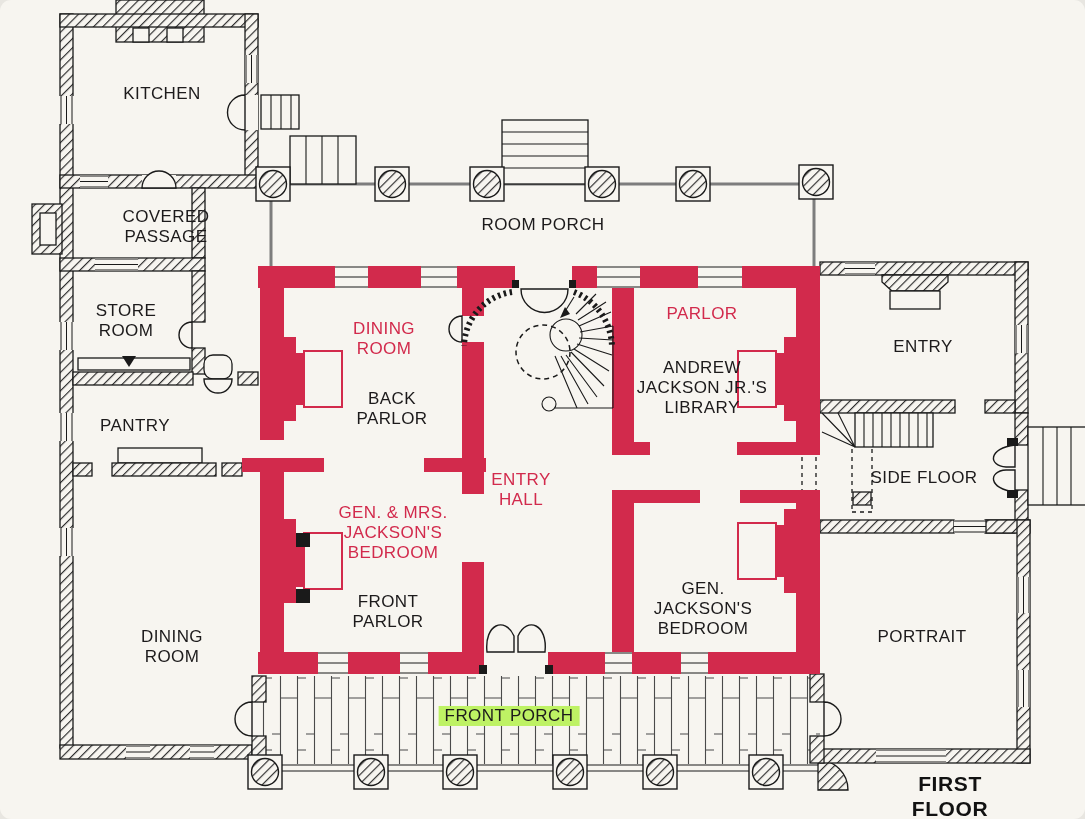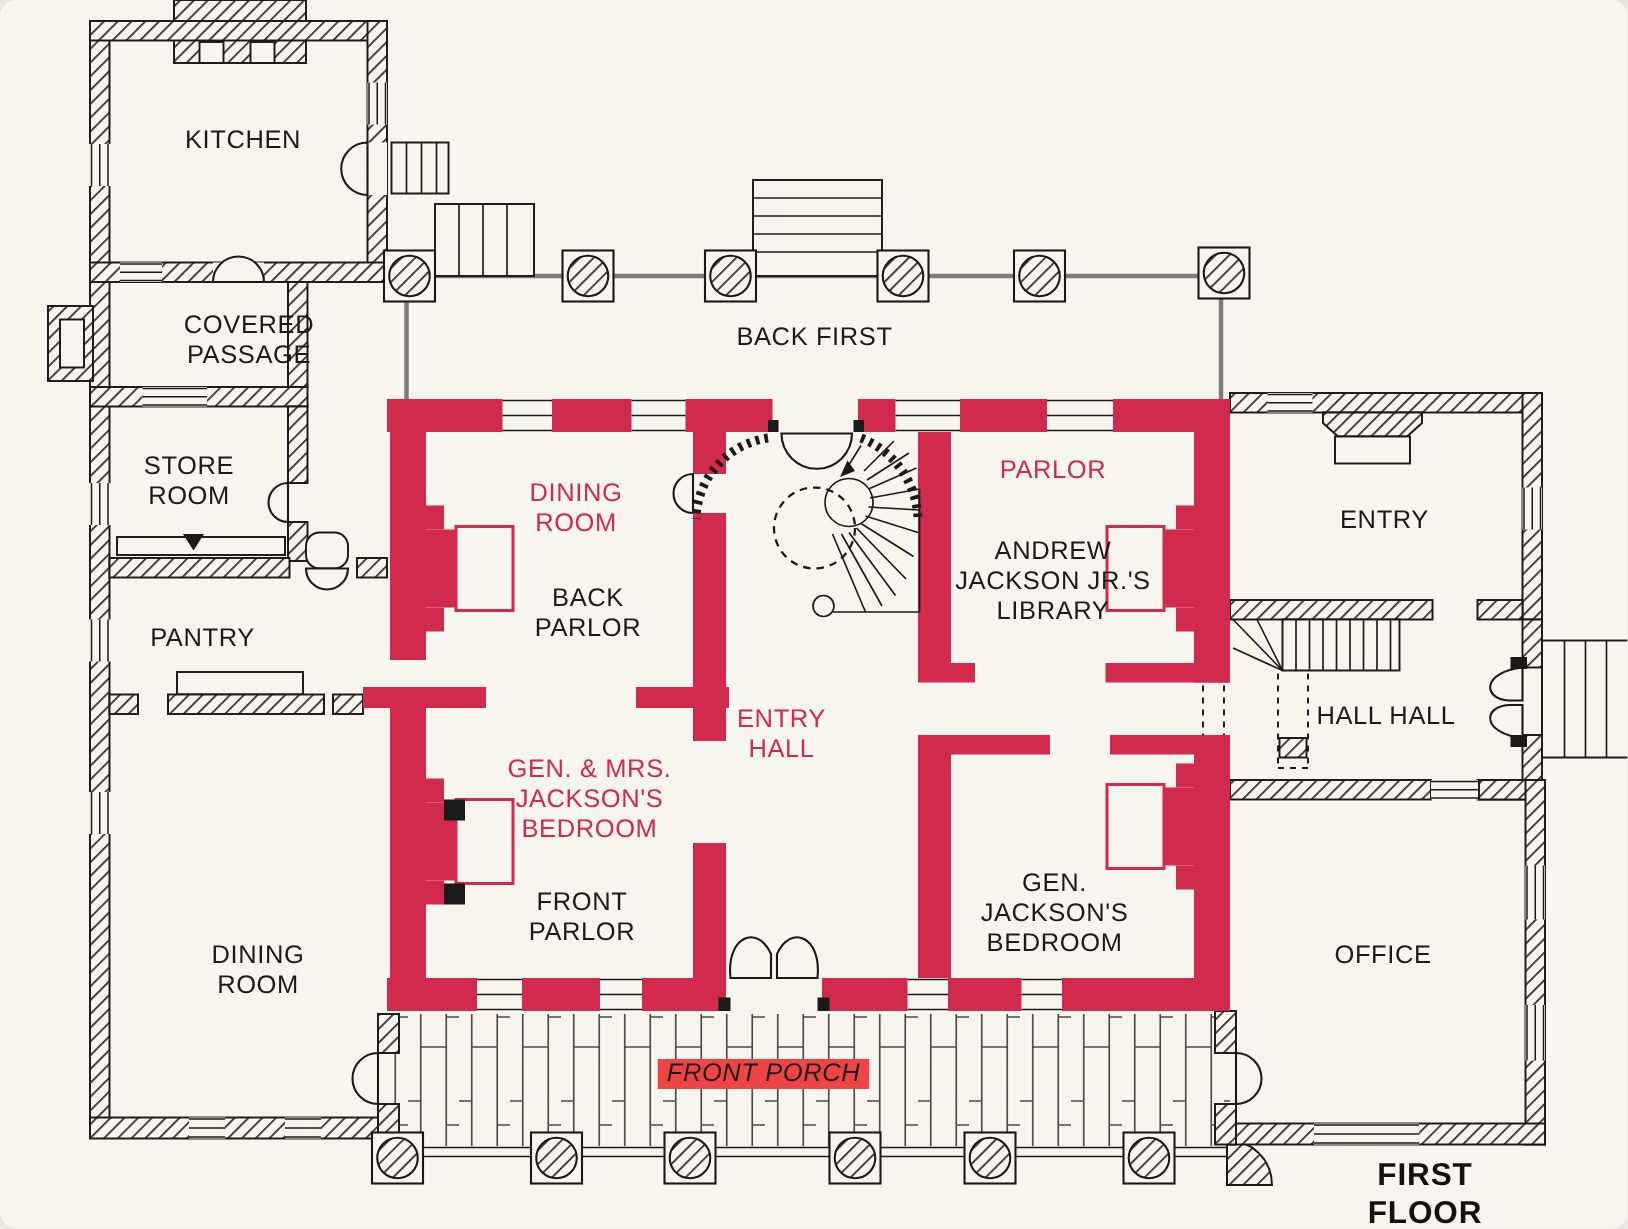--- a/index.html
+++ b/index.html
@@ -14,21 +14,21 @@
   .door{fill:#f7f5f0;stroke:#1a1a1a;stroke-width:1.4;}
   .winline{stroke:#1a1a1a;stroke-width:1;fill:none;}
   .winbg{fill:#f7f5f0;stroke:none;}
   .dash{stroke:#1a1a1a;stroke-width:1.3;fill:none;stroke-dasharray:4 4;}
   .bead{stroke:#1a1a1a;stroke-width:6;fill:none;stroke-dasharray:2.5 3.5;}
   .rail{stroke:#7d7d7d;stroke-width:3;fill:none;}
   .blk{fill:#1a1a1a;stroke:none;}
   .lbl{position:absolute;transform:translate(-50%,-50%);font-size:17px;line-height:1.18;
        letter-spacing:.4px;white-space:pre-line;text-align:center;color:#1c1a1b;}
   .lbl.red{color:#d22a4c;}
-  .lbl.bg{background:#ef4444;padding:0 6px;font-style:italic;}
+  .lbl.bg{background:#bef264;padding:0 6px;}
   .plan-title{font-weight:bold;font-size:21px;letter-spacing:.6px;color:#121212;}
 </style>
 </head>
 <body>
 
 <div id="stage">
 <svg id="plan-svg" width="1085" height="819" viewBox="0 0 1085 819">
   <defs>
     <pattern id="hatch" width="6.5" height="6.5" patternUnits="userSpaceOnUse" patternTransform="rotate(45)">
       <rect width="6.5" height="6.5" fill="#f7f5f0"></rect>
@@ -317,37 +317,37 @@
 </svg>
 
   <div class="lbl" style="left:162px;top:94px">KITCHEN</div>
   <div class="lbl" style="left:166px;top:227px">COVERED
 PASSAGE</div>
   <div class="lbl" style="left:126px;top:321px">STORE
 ROOM</div>
   <div class="lbl" style="left:135px;top:426px">PANTRY</div>
   <div class="lbl" style="left:172px;top:647px">DINING
 ROOM</div>
-  <div class="lbl" style="left:543px;top:225px">BACK FIRST</div>
+  <div class="lbl" style="left:543px;top:225px">ROOM PORCH</div>
   <div class="lbl red" style="left:384px;top:339px" actable="false">DINING
 ROOM</div>
   <div class="lbl" style="left:392px;top:409px">BACK
 PARLOR</div>
   <div class="lbl red" style="left:393px;top:533px">GEN. &amp; MRS.
 JACKSON'S
 BEDROOM</div>
   <div class="lbl" style="left:388px;top:612px">FRONT
 PARLOR</div>
   <div class="lbl red" style="left:521px;top:490px">ENTRY
 HALL</div>
   <div class="lbl red" style="left:702px;top:314px">PARLOR</div>
   <div class="lbl" style="left:702px;top:388px">ANDREW
 JACKSON JR.'S
 LIBRARY</div>
   <div class="lbl" style="left:703px;top:609px">GEN.
 JACKSON'S
 BEDROOM</div>
   <div class="lbl" style="left:923px;top:347px">ENTRY</div>
-  <div class="lbl" style="left:924px;top:478px">HALL HALL</div>
-  <div class="lbl" style="left:922px;top:637px">OFFICE</div>
+  <div class="lbl" style="left:924px;top:478px">SIDE FLOOR</div>
+  <div class="lbl" style="left:922px;top:637px">PORTRAIT</div>
   <div class="lbl bg" style="left:509px;top:716px">FRONT PORCH</div>
   <div class="lbl plan-title" style="left:950px;top:797px">FIRST FLOOR</div>
 </div>
 
 </body></html>

